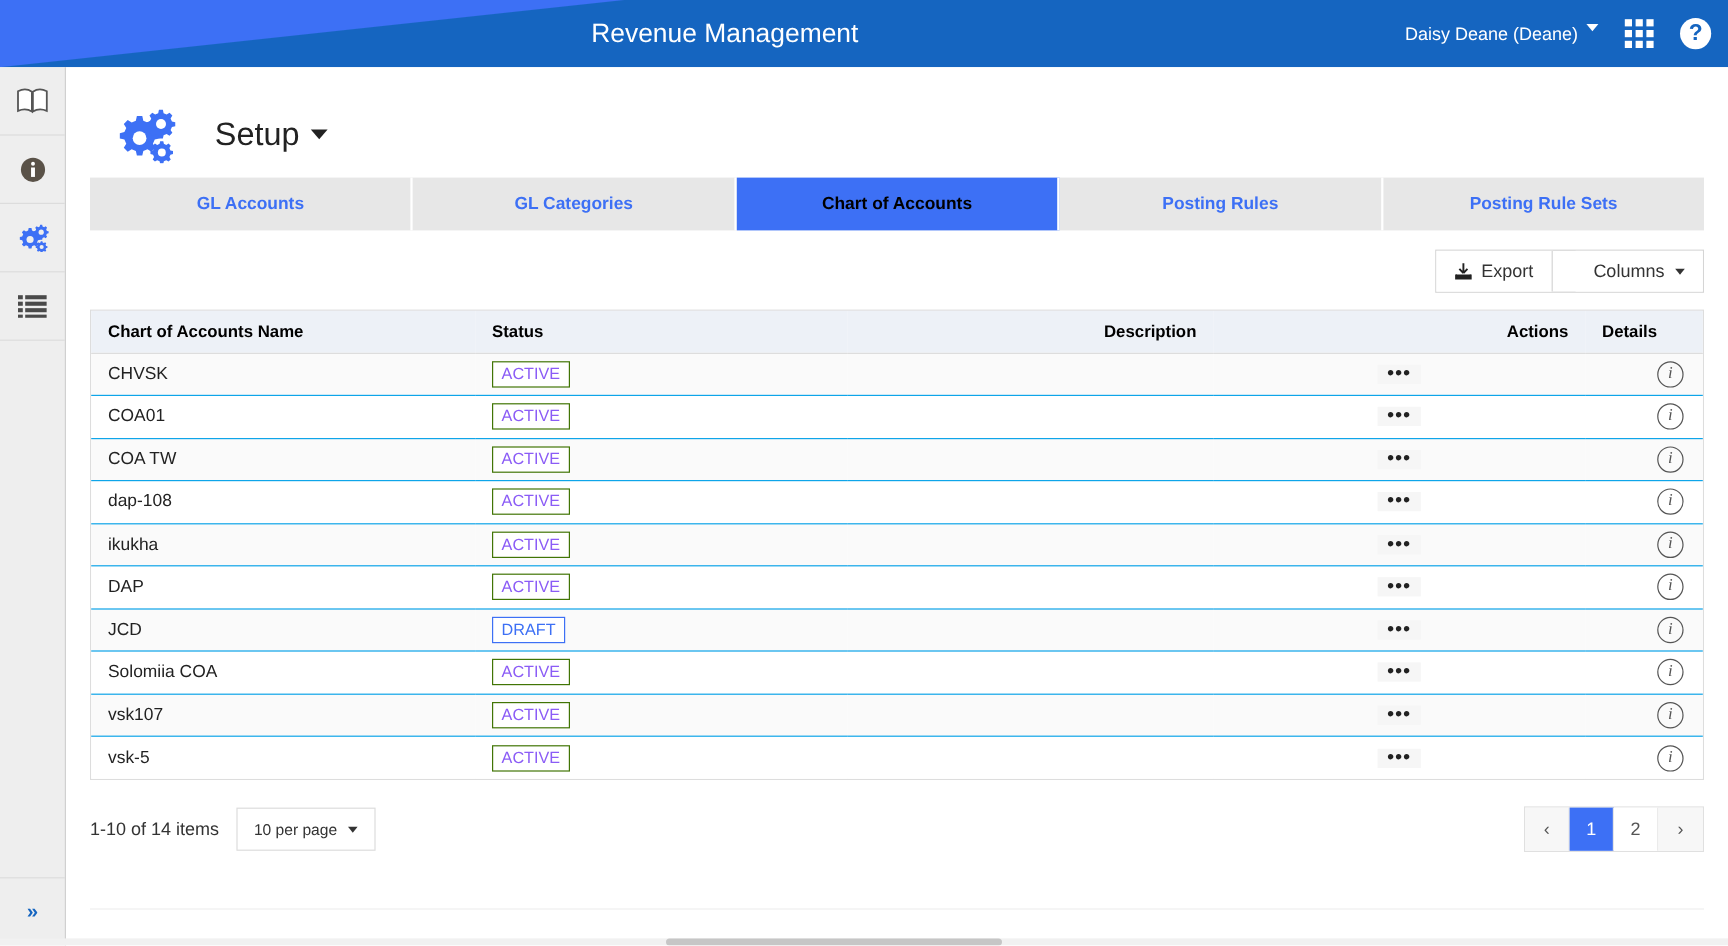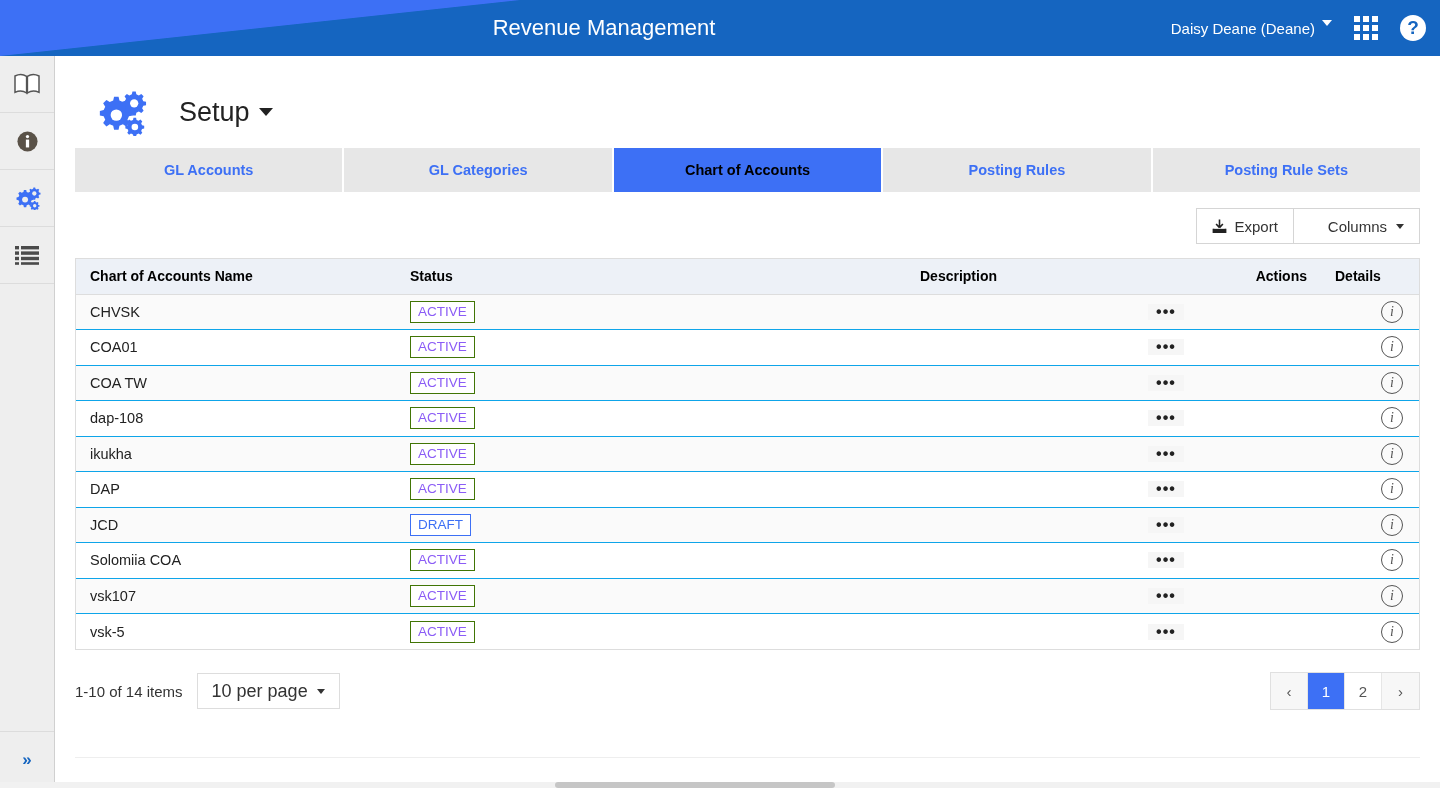--- a/index.html
+++ b/index.html
@@ -156,21 +156,21 @@
 
   
   .tfoot {
     display: flex; align-items: center; justify-content: space-between;
     padding: 22px 0 0 0;
   }
   .foot-left { display: flex; align-items: center; gap: 14px; }
   .items-count { font-size: 15px; color: #333333; }
   .perpage {
     height: 36px; padding: 16px 14px; border: 1px solid #dddddd; background: #ffffff;
-    font-size: 18px; color: #333333; display: flex; align-items: center; gap: 7px;
+    font-size: 13px; color: #333333; display: flex; align-items: center; gap: 7px;
     cursor: pointer;
   }
   .pager { display: flex; border: 1px solid #e0e0e0; }
   .pg {
     min-width: 37px; height: 36px; background: #f7f7f7; color: #555555;
     display: flex; align-items: center; justify-content: center;
     font-size: 15px; cursor: pointer; border-right: 1px solid #e6e6e6;
   }
   .pg:last-child { border-right: none; }
   .pg.num { background: #ffffff; }

